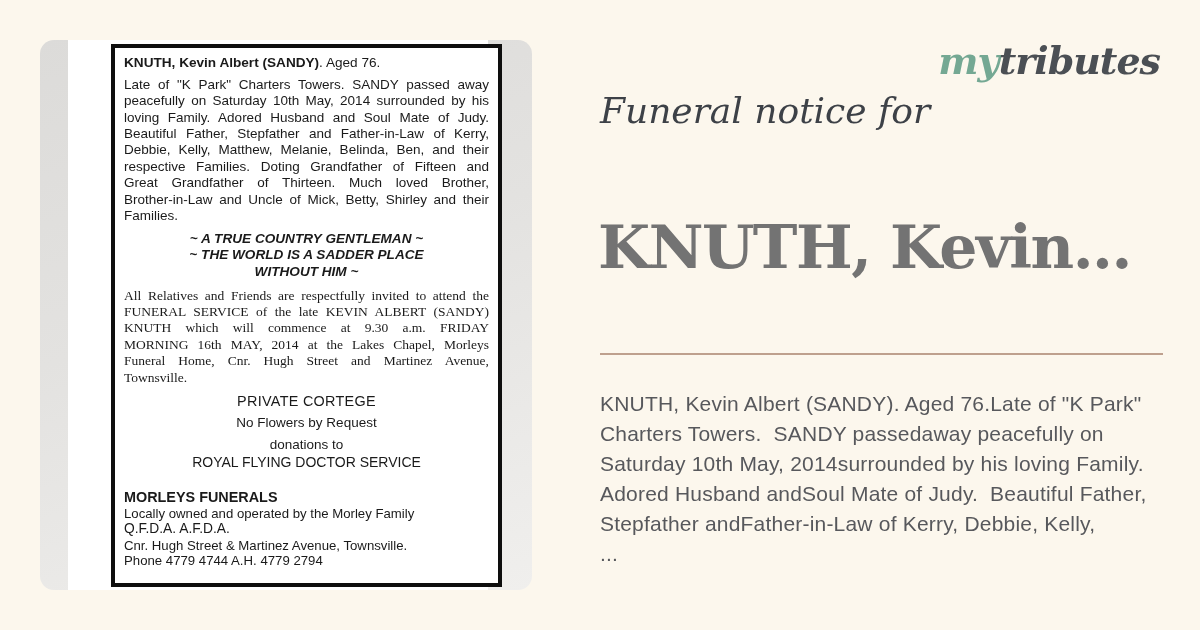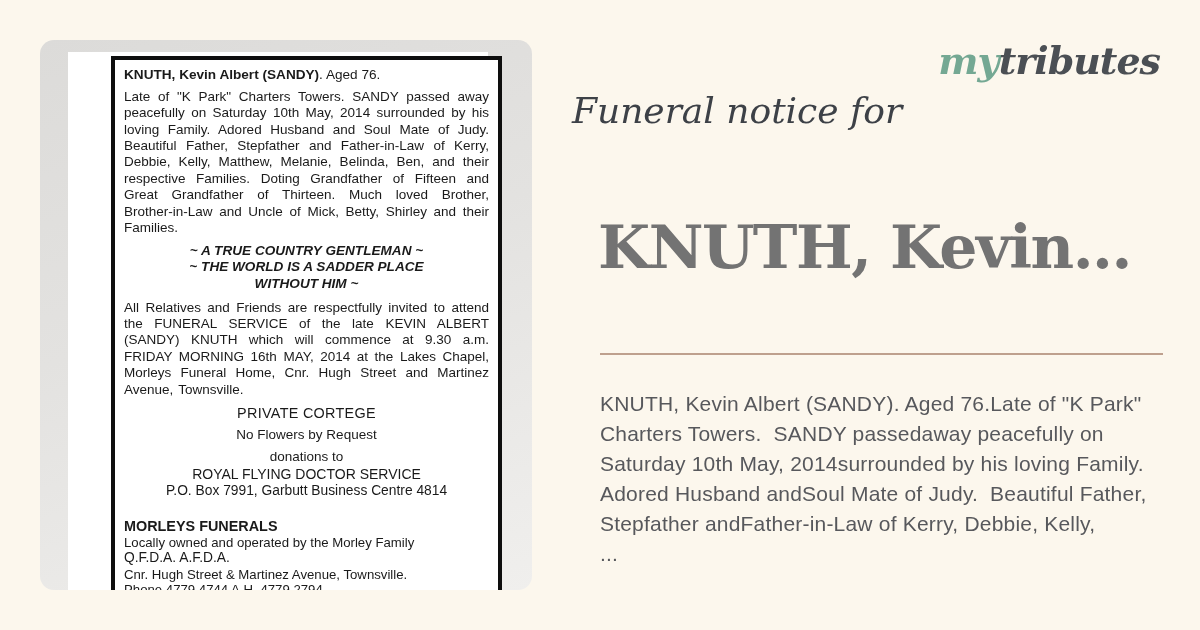--- a/index.html
+++ b/index.html
@@ -11,34 +11,34 @@
     overflow:hidden;
   }
 
   
   .scan-card {
     position:absolute; left:40px; top:40px; width:492px; height:550px;
     border-radius:14px; overflow:hidden;
     background:linear-gradient(160deg,#dcdbd9 0%,#e3e2e0 45%,#f0efed 100%);
   }
   .paper {
-    position:absolute; left:28px; top:12px; width:420px; height:550px;
+    position:absolute; left:28px; top:0; width:420px; height:550px;
     background:#ffffff;
   }
   .notice-box {
     position:absolute; left:43px; top:4px; width:391px; height:543px;
     border:4px solid #0e0e0e; background:#ffffff;
     padding:7px 9px; overflow:hidden;
     font-size:13.5px; line-height:1.22; color:#1a1a1a;
     filter:blur(0.4px);
   }
   .n-head { text-align:left; font-size:13.6px; margin-bottom:5px; }
   .n-head .b { font-weight:bold; }
   .n-para { text-align:justify; word-spacing:2.5px; margin-bottom:5px; }
-  .n-para.svc { word-spacing:1.5px; margin-top:1px; }
+  .n-para.svc { word-spacing:1.5px; margin-top:1px;font-family:Liberation Serif, serif; }
   .n-epitaph { text-align:center; font-weight:bold; font-style:italic;
                font-size:13.6px; line-height:1.22; margin:6px 0 7px; }
   .n-center { text-align:center; }
   .n-cortege { font-size:14.4px; margin-top:7px; letter-spacing:0.3px;text-align:center; }
   .n-flowers { font-size:13.5px; margin-top:4px; }
   .n-donateto { font-size:13.5px; margin-top:6px; }
   .n-rfds { font-size:14px; }
   .n-pobox { font-size:13.8px; }
   .n-home { margin-top:18px; text-align:left; line-height:1.18; }
   .n-home-name { font-weight:bold; font-size:14.4px; }
@@ -48,21 +48,21 @@
   
   .logo {
     position:absolute; top:38px; right:40px;
     font-family:"DejaVu Serif", serif; font-style:italic; font-weight:bold;
     font-size:38px; letter-spacing:-1px; white-space:nowrap;
   }
   .logo .my { color:#74a893;margin-left:12px; }
   .logo .tributes { color:#4b4f54; }
 
   .eyebrow {
-    position:absolute; left:572px; top:90px;
+    position:absolute; left:600px; top:90px;
     font-family:"DejaVu Serif", serif; font-style:italic;
     font-size:36px; color:#3d4147; white-space:nowrap;
   }
   .title {
     position:absolute; left:598px; top:212px; width:580px;
     font-family:"DejaVu Serif", serif; font-weight:bold;
     font-size:60px; letter-spacing:-1.5px; color:#737373; white-space:nowrap;
   }
   .divider {
     position:absolute; left:600px; top:353px; width:563px; height:2px;
@@ -91,21 +91,20 @@
         <div>~ THE WORLD IS A SADDER PLACE</div>
         <div>WITHOUT HIM ~</div>
       </div>
 
       <p class="n-para svc">All Relatives and Friends are respectfully invited to attend the FUNERAL SERVICE of the late KEVIN ALBERT (SANDY) KNUTH which will commence at 9.30 a.m. FRIDAY MORNING 16th MAY, 2014 at the Lakes Chapel, Morleys Funeral Home, Cnr. Hugh Street and Martinez Avenue, Townsville.</p>
 
       <div class="n-center n-cortege">PRIVATE CORTEGE</div>
       <div class="n-center n-flowers">No Flowers by Request</div>
       <div class="n-center n-donateto">donations to</div>
       <div class="n-center n-rfds">ROYAL FLYING DOCTOR SERVICE</div>
-      <div class="n-center n-pobox">P.O. Box 7991, Garbutt Business Centre 4814</div>
 
       <div class="n-home">
         <div class="n-home-name">MORLEYS FUNERALS</div>
         <div class="n-home-line">Locally owned and operated by the Morley Family</div>
         <div class="n-home-line qfda">Q.F.D.A. A.F.D.A.</div>
         <div class="n-home-line">Cnr. Hugh Street &amp; Martinez Avenue, Townsville.</div>
         <div class="n-home-line">Phone 4779 4744 A.H. 4779 2794</div>
       </div>
 
     </div>

